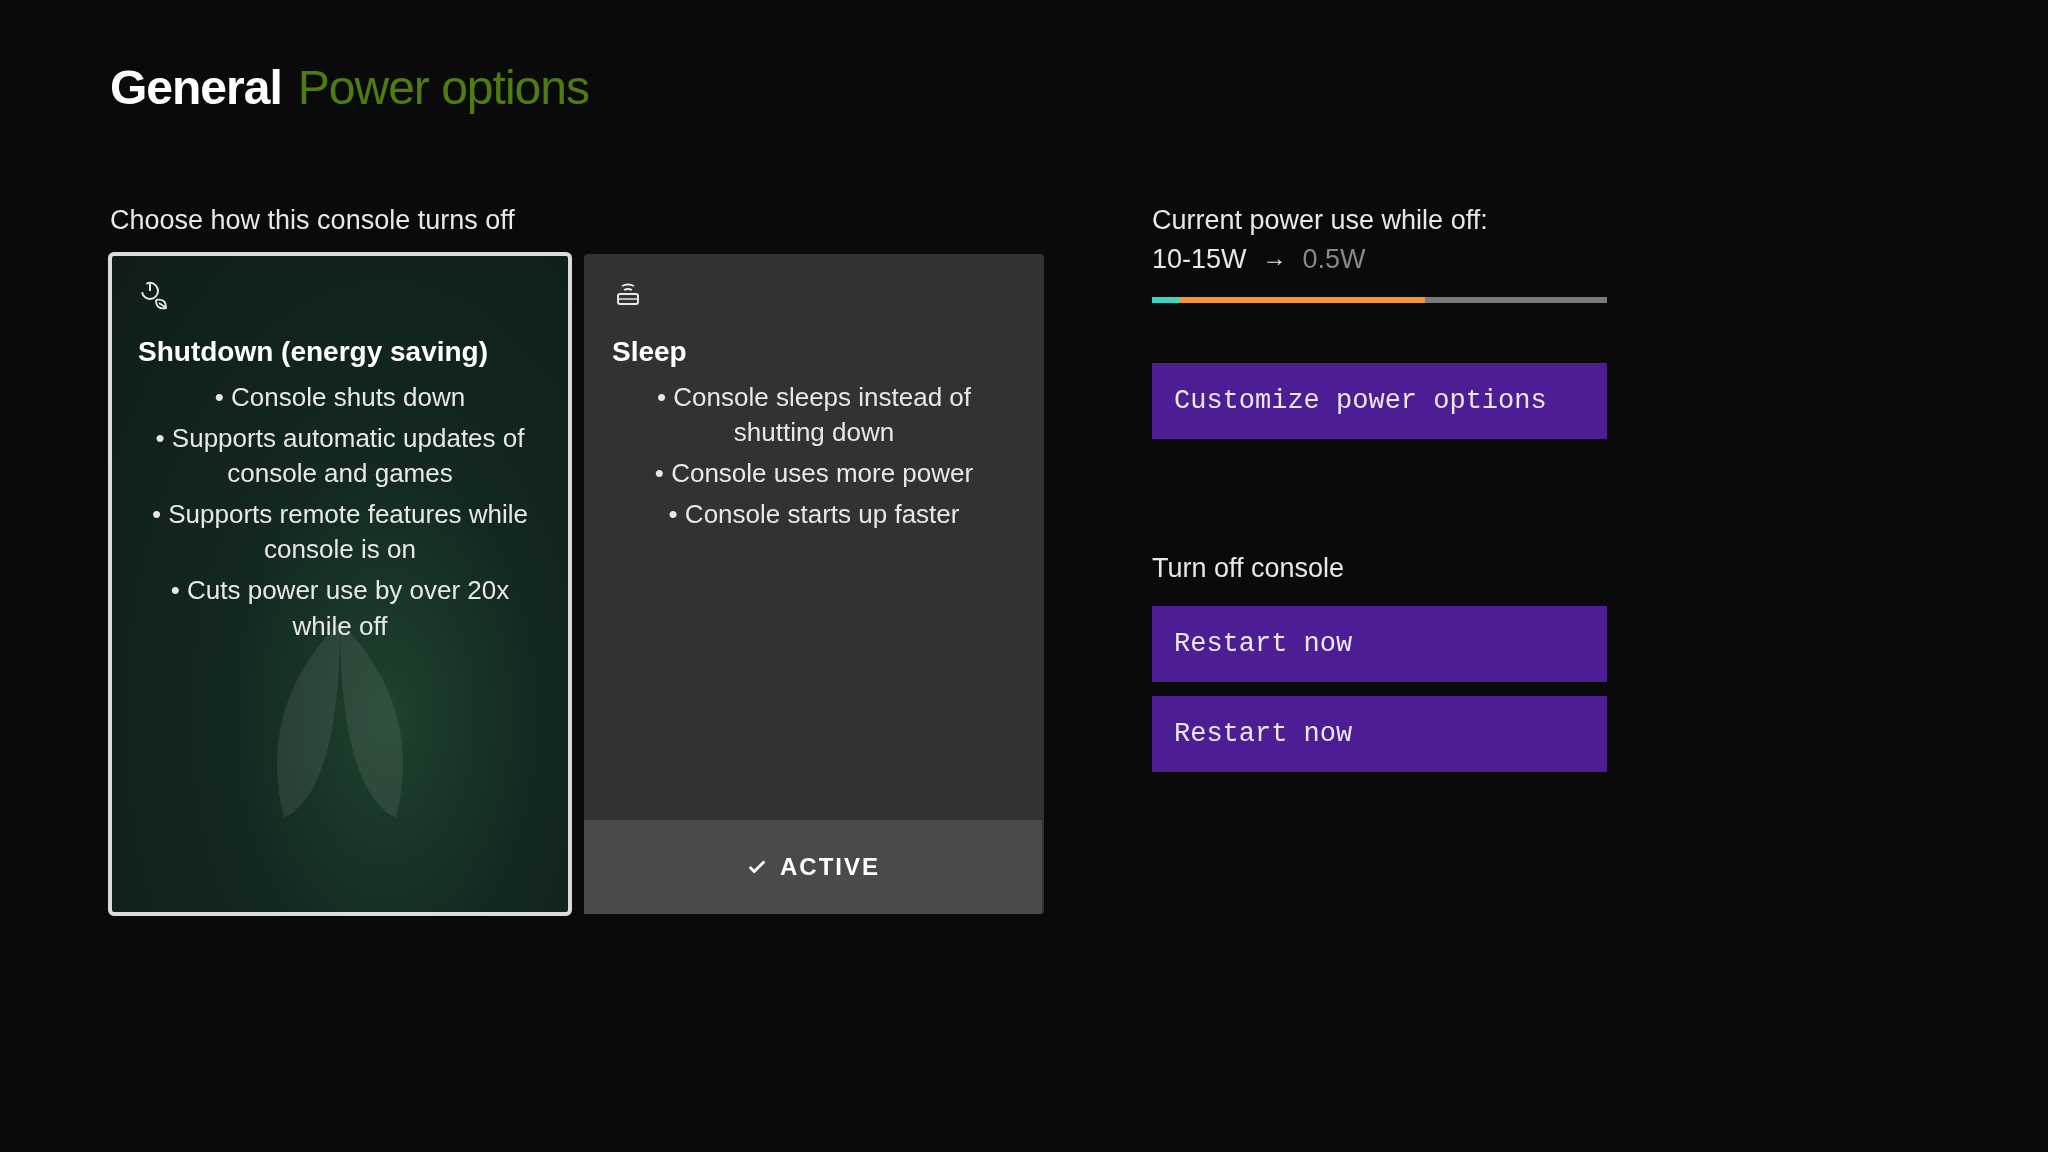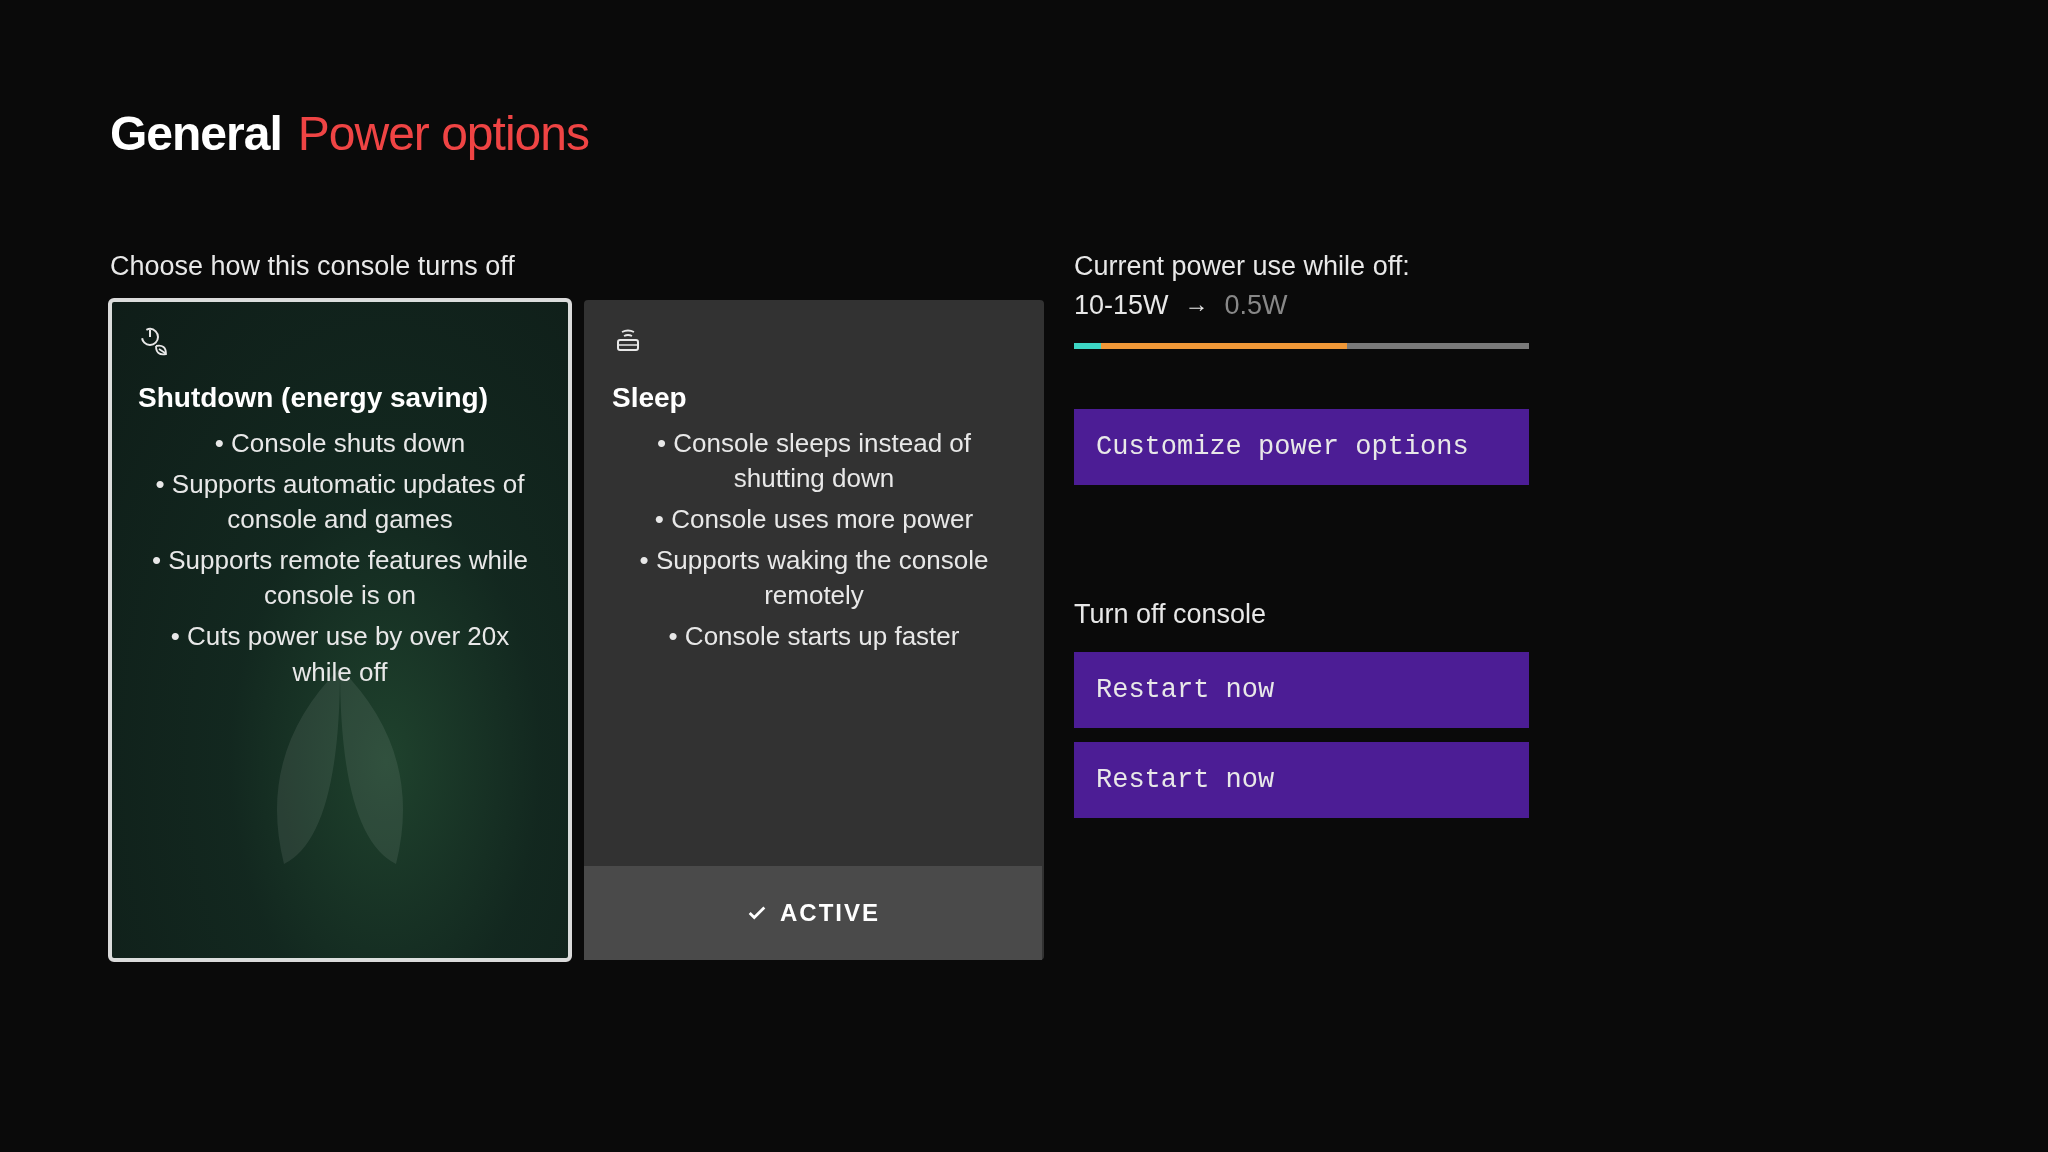--- a/index.html
+++ b/index.html
@@ -26,33 +26,32 @@
     }
     .header-bold {
       font-size: 48px;
       font-weight: 700;
       color: #ffffff;
       letter-spacing: -1px;
     }
     .header-light {
       font-size: 48px;
       font-weight: 300;
-      color: #ef4444;
+      color: #4d7c0f;
       letter-spacing: -1px;
-      margin-top: 46px;
     }
     .section-label {
       font-size: 27px;
       font-weight: 400;
       color: #e8e8e8;
       margin-bottom: 18px;
     }
     .main-layout {
       display: flex;
-      gap: 30px;
+      gap: 108px;
       margin-top: 36px;
     }
     .left-panel {
       display: flex;
       flex-direction: column;
     }
     .cards-row {
       display: flex;
       gap: 14px;
     }
@@ -208,21 +207,20 @@
             <svg width="32" height="32" viewBox="0 0 32 32">
               <path d="M 10 6 Q 16 3 22 6" fill="none" stroke="#e8e8e8" stroke-width="1.8"></path>
               <path d="M 12 10 Q 16 8 20 10" fill="none" stroke="#e8e8e8" stroke-width="1.8"></path>
               <rect x="6" y="14" width="20" height="10" rx="2" fill="none" stroke="#e8e8e8" stroke-width="2"></rect>
               <line x1="6" y1="19" x2="26" y2="19" stroke="#e8e8e8" stroke-width="1.5"></line>
             </svg>
           </div>
           <div class="card-title">Sleep</div>
           <div class="card-bullet">• Console sleeps instead of shutting down</div>
           <div class="card-bullet">• Console uses more power</div>
-          <div class="card-bullet">• Supports waking the console remotely</div>
           <div class="card-bullet">• Console starts up faster</div>
           <div class="active-banner">
             <svg width="22" height="22" viewBox="0 0 24 24">
               <path d="M4 12 L9 17 L20 6" fill="none" stroke="#ffffff" stroke-width="3"></path>
             </svg>
             <span>ACTIVE</span>
           </div>
         </div>
       </div>
     </div>

